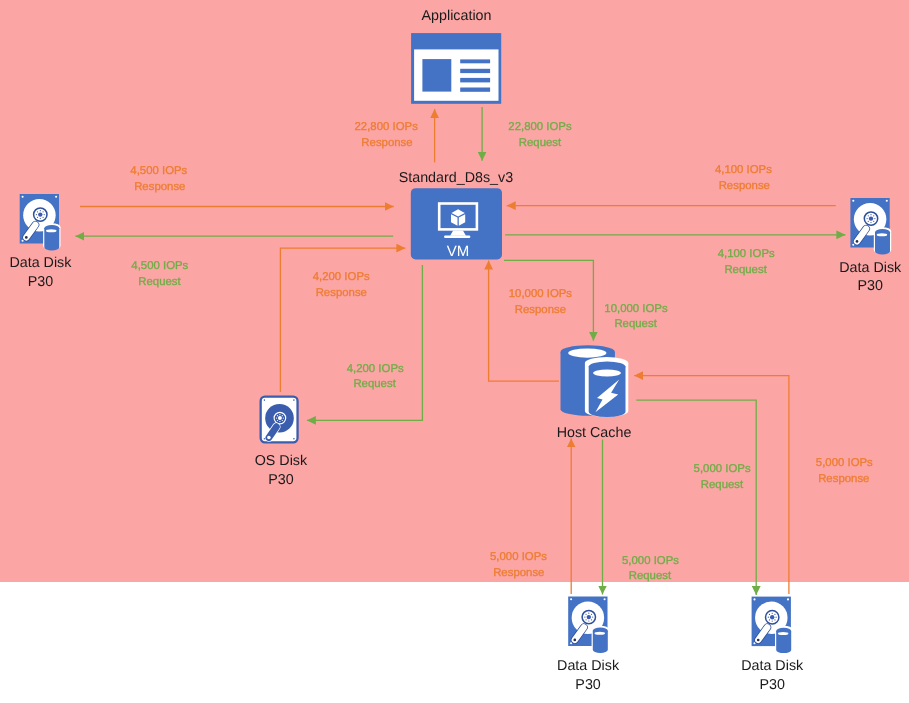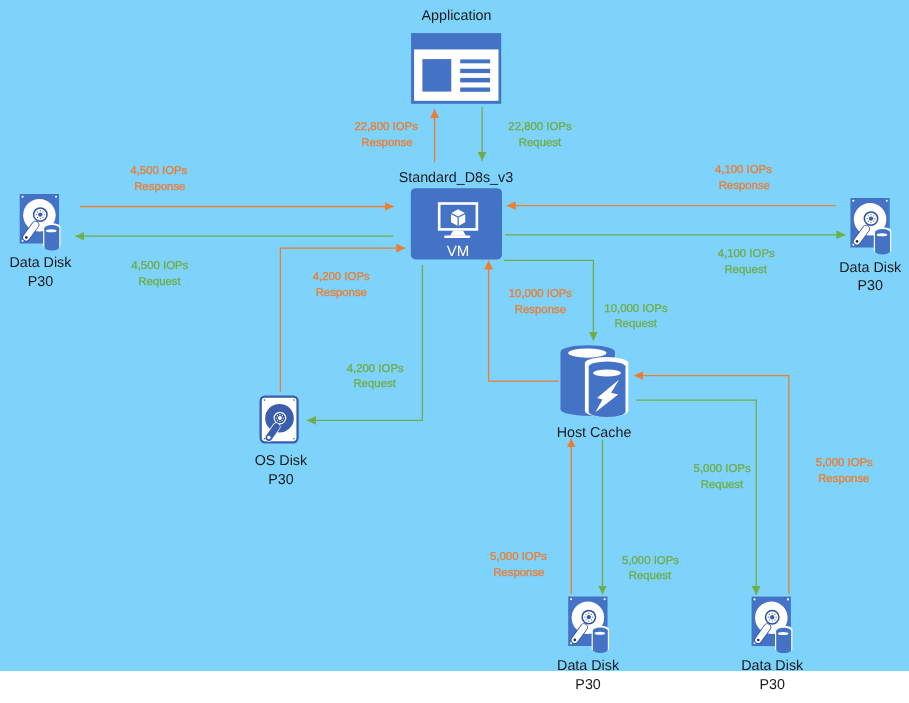--- a/index.html
+++ b/index.html
@@ -1,18 +1,18 @@
 <!DOCTYPE html>
 <html><head>
 <meta charset="utf-8">
 <style>
   html,body{margin:0;padding:0;background:#ffffff;}
   svg text{-webkit-font-smoothing:antialiased;text-rendering:geometricPrecision;}
   body{width:909px;height:703px;overflow:hidden;font-family:"Liberation Sans",sans-serif;}
-  #stage{position:relative;width:909px;height:671px;background:#7dd3fc;}
+  #stage{position:relative;width:909px;height:582px;background:#fca5a5;}
   svg#diagram{position:absolute;left:0;top:0;width:909px;height:703px;display:block;}
   .node-label{font-family:"Liberation Sans",sans-serif;font-size:14.3px;fill:#1a1a1a;text-anchor:middle;}
   .flow-label{font-family:"Liberation Sans",sans-serif;font-size:11.4px;font-weight:normal;text-anchor:middle;stroke-width:0.32;paint-order:stroke;}
   .flow-orange{fill:#ED7D31;stroke:#ED7D31;}
   .flow-green{fill:#70AD47;stroke:#70AD47;}
   .vm-text{font-family:"Liberation Sans",sans-serif;font-size:15px;fill:#ffffff;text-anchor:middle;}
   .ln-o{stroke:#ED7D31;stroke-width:1.3;fill:none;}
   .ln-g{stroke:#70AD47;stroke-width:1.3;fill:none;}
 </style>
 </head>

